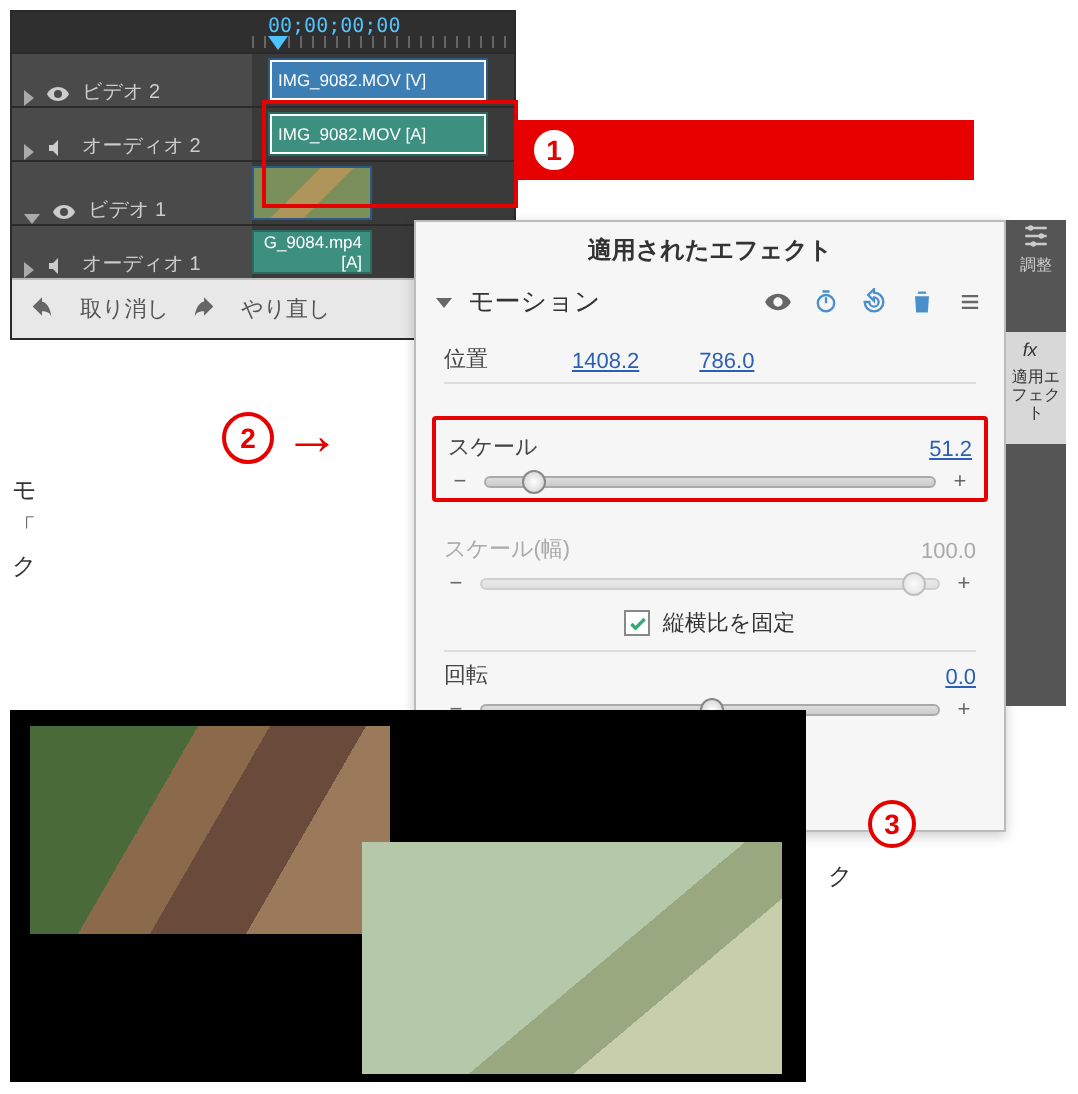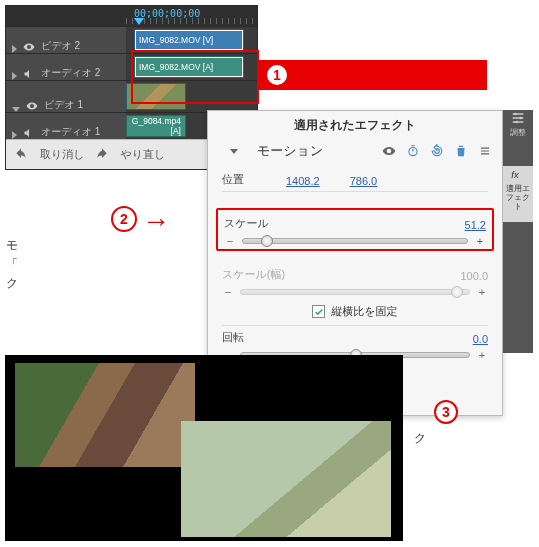--- a/index.html
+++ b/index.html
@@ -38,21 +38,21 @@
   .ft-icon-btn { display: flex; flex-direction: column; align-items: center; font-size: 9px; color: #555; gap: 2px; cursor: pointer; }
   .ft-icon-btn svg { width: 16px; height: 16px; }
 
   
   .callout1 { position: absolute; left: 257px; top: 60px; width: 230px; height: 30px; background: #e60000; display: flex; align-items: center; }
   .callout1 .num { width: 24px; height: 24px; border-radius: 50%; background: #fff; border: 2px solid #e60000; color: #e60000; font-weight: bold; display: flex; align-items: center; justify-content: center; margin-left: 8px; font-size: 14px; }
 
   
   .fx-panel { position: absolute; left: 207px; top: 110px; width: 296px; background: #f6f6f6; border: 1px solid #bbb; box-shadow: 0 2px 6px rgba(0,0,0,0.2); }
   .fx-title { text-align: center; padding: 6px 0 4px; font-size: 12px; font-weight: bold; }
-  .fx-section-head { display: flex; align-items: center; padding: 4px 10px; gap: 19px; margin-left: 12px; }
+  .fx-section-head { display: flex; align-items: center; padding: 4px 10px; gap: 8px; }
   .fx-section-head .lbl { font-size: 13px; flex: 1; }
   .fx-icons-right { display: flex; gap: 10px; align-items: center; }
   .fx-icons-right span { width: 14px; height: 14px; display: inline-flex; align-items: center; justify-content: center; cursor: pointer; }
   .fx-icons-right svg { width: 14px; height: 14px; }
   .fx-body { padding: 4px 14px 12px; }
   .fx-row { display: flex; align-items: flex-end; font-size: 11px; margin: 4px 0; }
   .fx-row .rlabel { width: 64px; color: #444; }
   .fx-row .rvals { display: flex; gap: 30px; }
   .fx-row .rvals span { color: #2a5fb5; text-decoration: underline; cursor: text; }
   .fx-hr { border: none; border-top: 1px solid #ddd; margin: 4px 0; }

